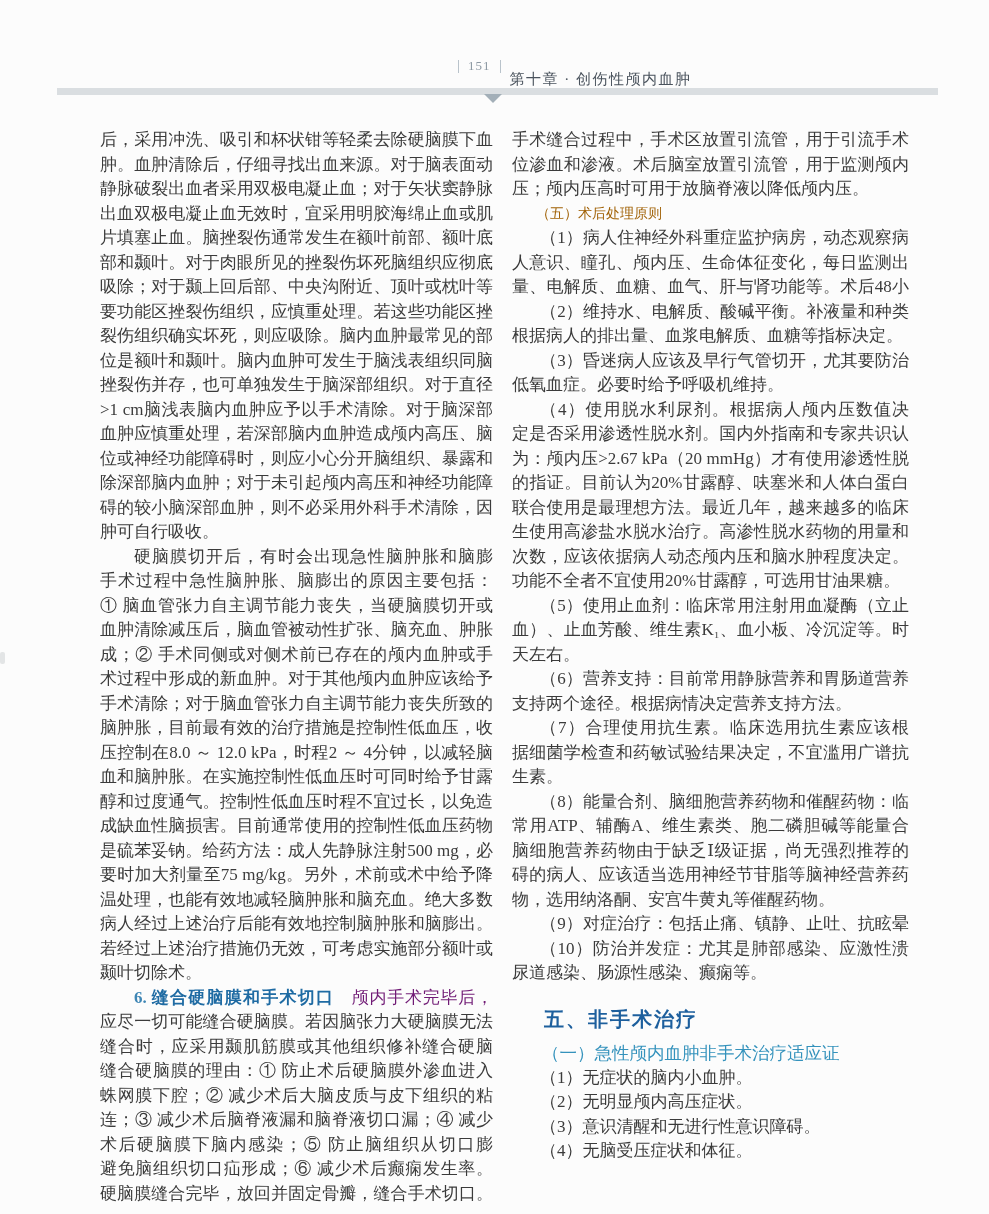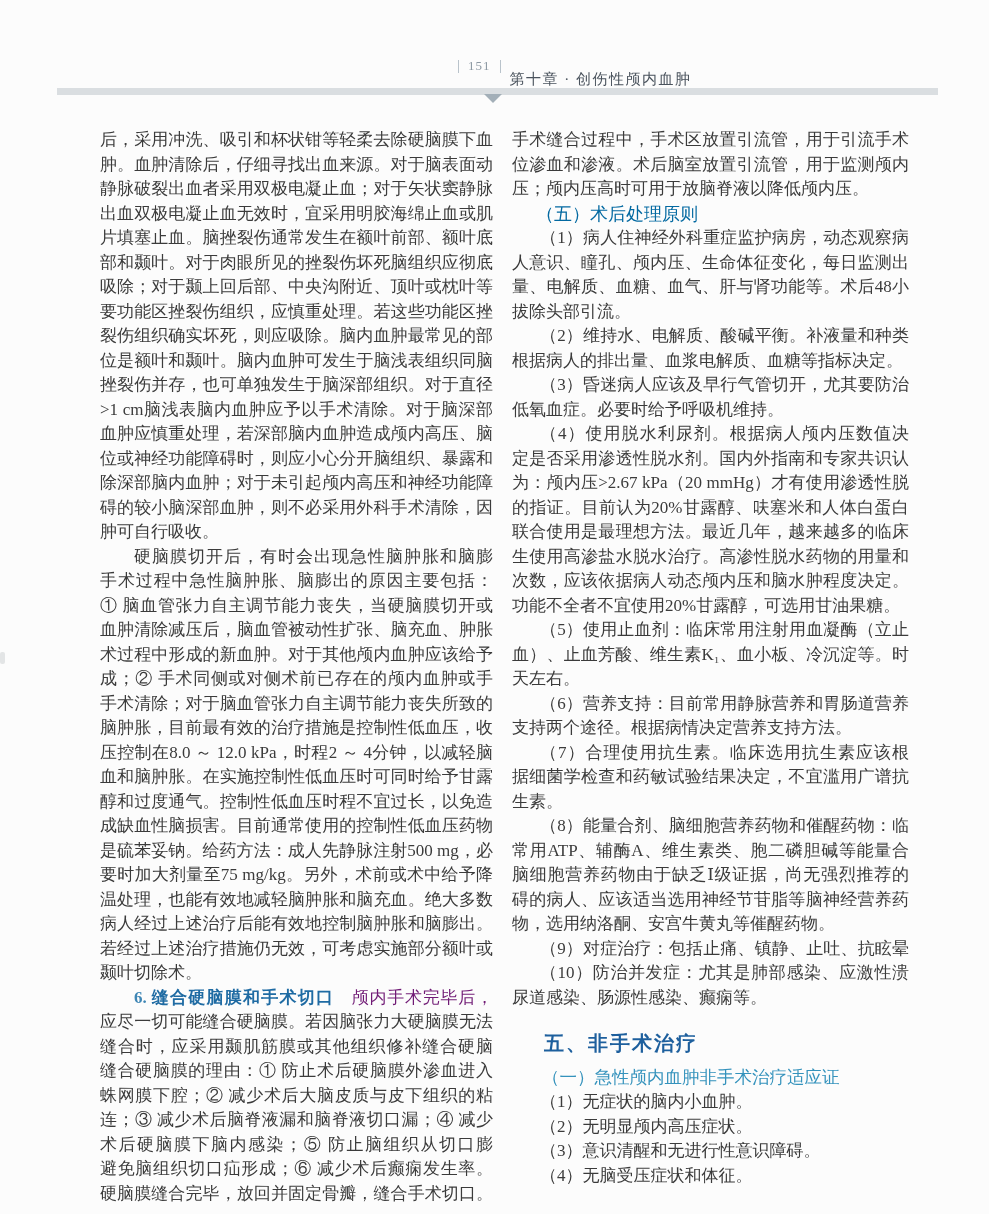--- a/index.html
+++ b/index.html
@@ -34,21 +34,21 @@
   .col-left  { left:100px; width:393px; }
   .col-right { left:512px; width:397px; }
   .line {
     height:24.5px; line-height:24.5px; font-size:17px;
     text-align:justify; text-align-last:justify; overflow:hidden;
   }
   .line.short { text-align-last:left; }
   .col-left  .line.indent { padding-left:34px; }
   .col-right .line.indent { padding-left:28px; }
   
-  .line.h-teal { color:#0369a1; font-size:18px; padding-left:24px; }
+  .line.h-teal { color:#a16207; font-size:14px; padding-left:24px; }
   .line.h-sub  { color:#3492bc; font-size:17.5px; padding-left:30px;
                  height:26px; line-height:26px; }
   .line.h-dark { color:#1d5f9d; font-weight:bold; font-size:20px;
                  letter-spacing:2px; padding-left:32px;
                  height:30px; line-height:30px; }
   
   .sec-num   { color:#3e86b5; font-weight:bold; }
   .sec-title { color:#1f6ba3; font-weight:bold; letter-spacing:0.5px; }
   .plain     { color:#701a75; }
 </style>
@@ -82,22 +82,22 @@
       <div class="line">&gt;1 cm脑浅表脑内血肿应予以手术清除。对于脑深部</div>
       <div class="line">血肿应慎重处理，若深部脑内血肿造成颅内高压、脑移</div>
       <div class="line">位或神经功能障碍时，则应小心分开脑组织、暴露和清</div>
       <div class="line">除深部脑内血肿；对于未引起颅内高压和神经功能障</div>
       <div class="line">碍的较小脑深部血肿，则不必采用外科手术清除，因血</div>
       <div class="line short">肿可自行吸收。</div>
       <div class="line indent">硬脑膜切开后，有时会出现急性脑肿胀和脑膨出。</div>
       <div class="line">手术过程中急性脑肿胀、脑膨出的原因主要包括：</div>
       <div class="line">① 脑血管张力自主调节能力丧失，当硬脑膜切开或</div>
       <div class="line">血肿清除减压后，脑血管被动性扩张、脑充血、肿胀形</div>
+      <div class="line">成；② 手术同侧或对侧术前已存在的颅内血肿或手</div>
       <div class="line">术过程中形成的新血肿。对于其他颅内血肿应该给予</div>
-      <div class="line">成；② 手术同侧或对侧术前已存在的颅内血肿或手</div>
       <div class="line">手术清除；对于脑血管张力自主调节能力丧失所致的</div>
       <div class="line">脑肿胀，目前最有效的治疗措施是控制性低血压，收缩</div>
       <div class="line">压控制在8.0 ～ 12.0 kPa，时程2 ～ 4分钟，以减轻脑充</div>
       <div class="line">血和脑肿胀。在实施控制性低血压时可同时给予甘露</div>
       <div class="line">醇和过度通气。控制性低血压时程不宜过长，以免造</div>
       <div class="line">成缺血性脑损害。目前通常使用的控制性低血压药物</div>
       <div class="line">是硫苯妥钠。给药方法：成人先静脉注射500 mg，必</div>
       <div class="line">要时加大剂量至75 mg/kg。另外，术前或术中给予降</div>
       <div class="line">温处理，也能有效地减轻脑肿胀和脑充血。绝大多数</div>
       <div class="line">病人经过上述治疗后能有效地控制脑肿胀和脑膨出。</div>
@@ -114,21 +114,20 @@
       <div class="line">硬脑膜缝合完毕，放回并固定骨瓣，缝合手术切口。在</div>
     </div>
   <div class="col col-right" id="col-right">
       <div class="line">手术缝合过程中，手术区放置引流管，用于引流手术部</div>
       <div class="line">位渗血和渗液。术后脑室放置引流管，用于监测颅内</div>
       <div class="line short">压；颅内压高时可用于放脑脊液以降低颅内压。</div>
       <div class="line h-teal short">（五）术后处理原则</div>
       <div class="line indent">（1）病人住神经外科重症监护病房，动态观察病</div>
       <div class="line">人意识、瞳孔、颅内压、生命体征变化，每日监测出入</div>
       <div class="line">量、电解质、血糖、血气、肝与肾功能等。术后48小时</div>
-      <div class="line short">拔除头部引流。</div>
       <div class="line indent">（2）维持水、电解质、酸碱平衡。补液量和种类应</div>
       <div class="line short">根据病人的排出量、血浆电解质、血糖等指标决定。</div>
       <div class="line indent">（3）昏迷病人应该及早行气管切开，尤其要防治</div>
       <div class="line short">低氧血症。必要时给予呼吸机维持。</div>
       <div class="line indent">（4）使用脱水利尿剂。根据病人颅内压数值决</div>
       <div class="line">定是否采用渗透性脱水剂。国内外指南和专家共识认</div>
       <div class="line">为：颅内压&gt;2.67 kPa（20 mmHg）才有使用渗透性脱水</div>
       <div class="line">的指证。目前认为20%甘露醇、呋塞米和人体白蛋白的</div>
       <div class="line">联合使用是最理想方法。最近几年，越来越多的临床医</div>
       <div class="line">生使用高渗盐水脱水治疗。高渗性脱水药物的用量和</div>

